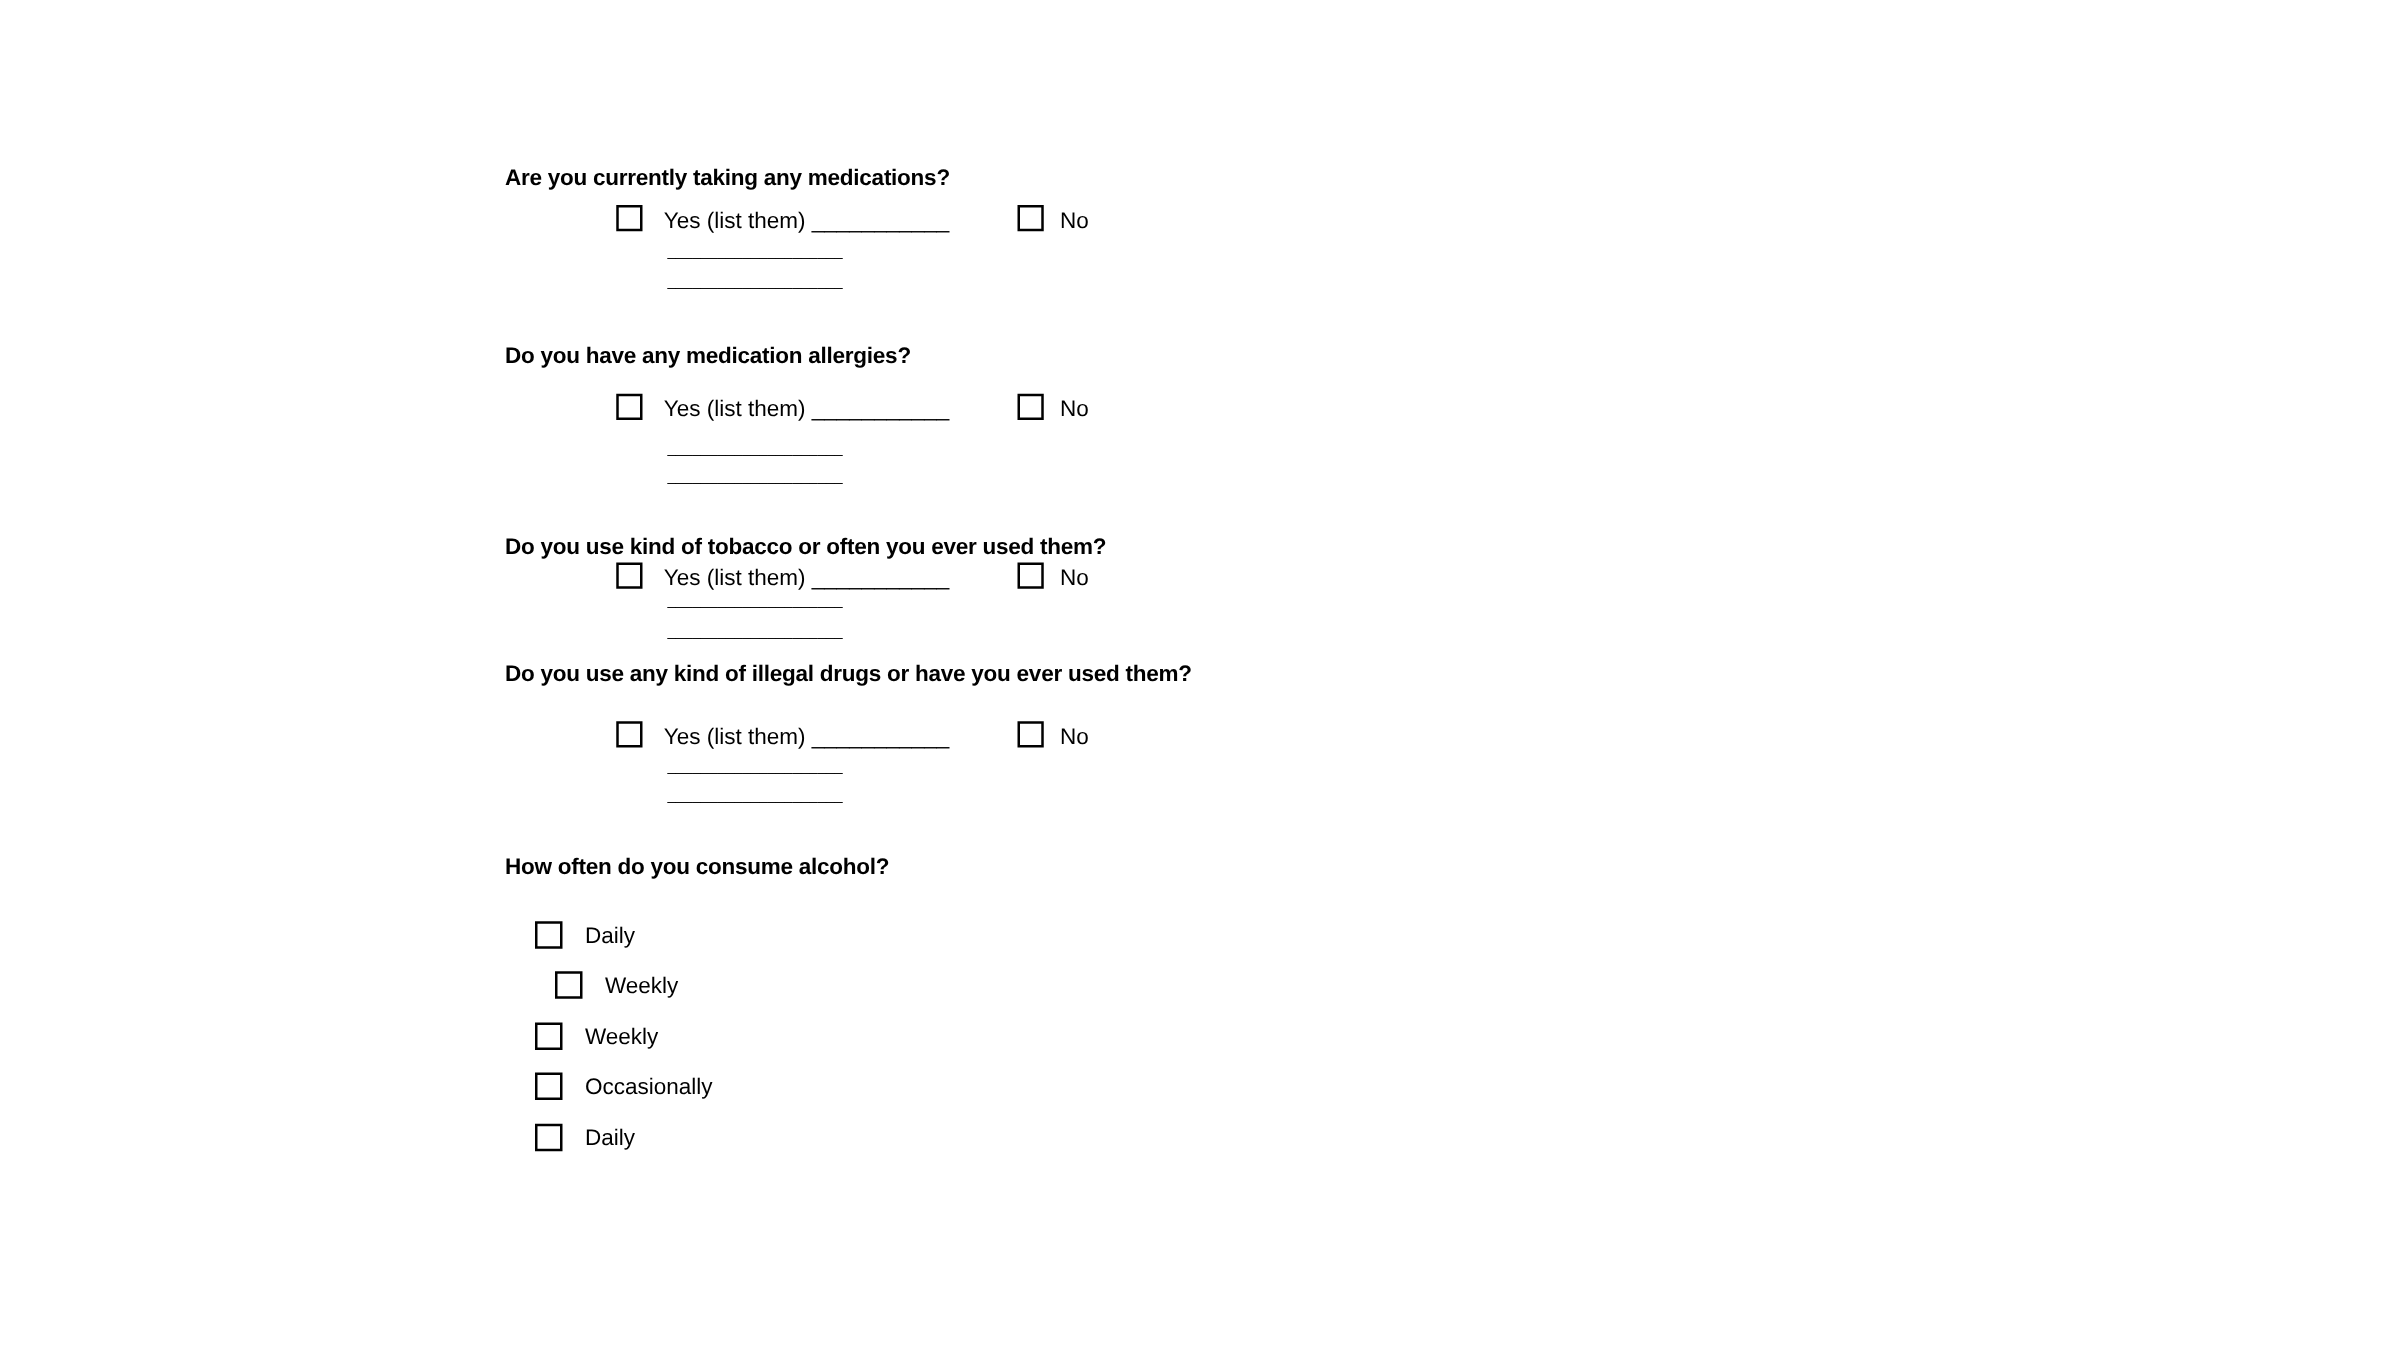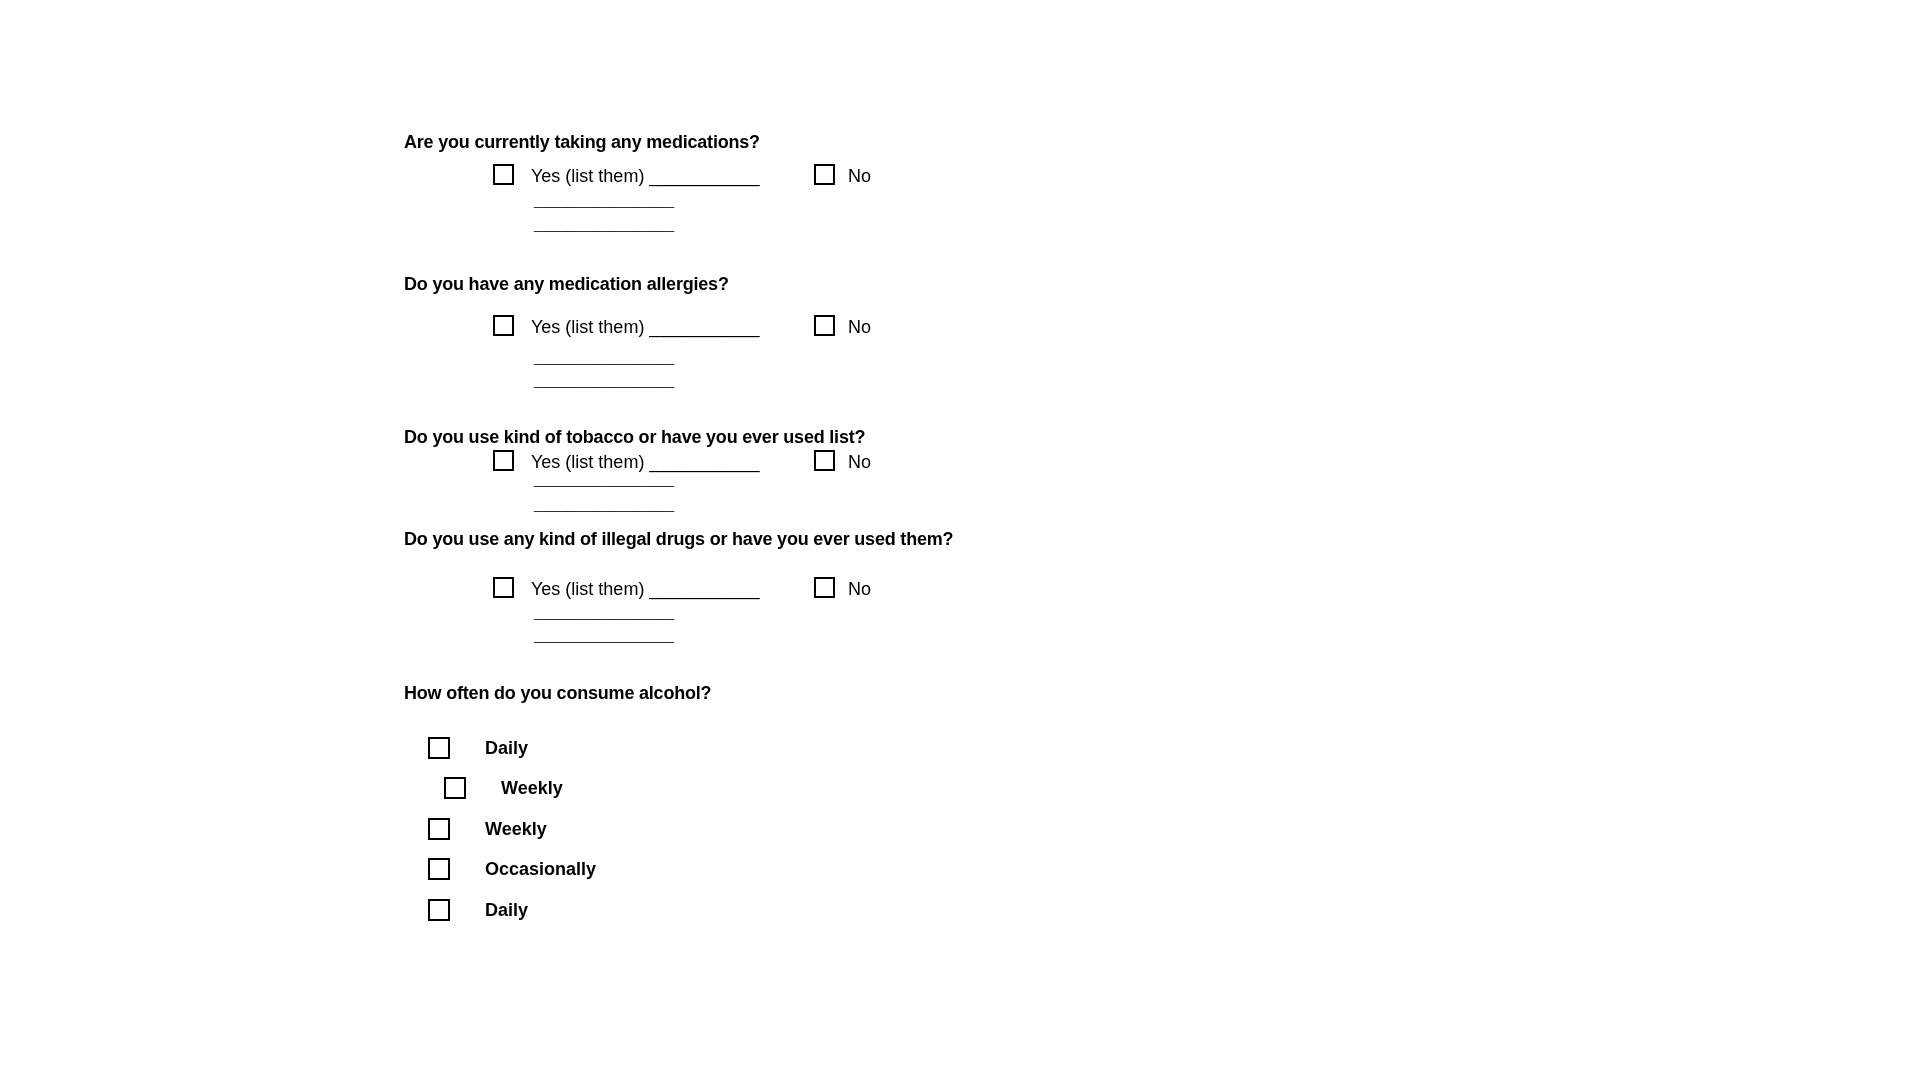--- a/index.html
+++ b/index.html
@@ -88,22 +88,21 @@
   .q4 .line1 { top: 73px; }
   .q4 .line2 { top: 96px; }
 
   
   .q5 { top: 683px; }
   .option-row {
     position: absolute;
     left: 412px;
     display: flex;
     align-items: flex-end;
-    gap: 35px;
-    font-weight: bold;
+    gap: 18px;
   }
   .option-row .checkbox {
     position: static;
     width: 22px;
     height: 22px;
   }
   .option-label {
     font-size: 18px;
     line-height: 22px;
     white-space: nowrap;
@@ -137,21 +136,21 @@
       <span class="checkbox yes-cb"></span>
       <span class="label yes-label">Yes (list them) ___________</span>
       <span class="checkbox no-cb"></span>
       <span class="label no-label">No</span>
     </div>
     <div class="fill-line line1">_____________________</div>
     <div class="fill-line line2">_____________________</div>
   </section>
 
   <section class="question q3">
-    <h2 class="q-heading">Do you use kind of tobacco or have you ever used list?</h2>
+    <h2 class="q-heading">Do you use kind of tobacco or often you ever used them?</h2>
     <div class="yesno-row">
       <span class="checkbox yes-cb"></span>
       <span class="label yes-label">Yes (list them) ___________</span>
       <span class="checkbox no-cb"></span>
       <span class="label no-label">No</span>
     </div>
     <div class="fill-line line1">_____________________</div>
     <div class="fill-line line2">_____________________</div>
   </section>
 

